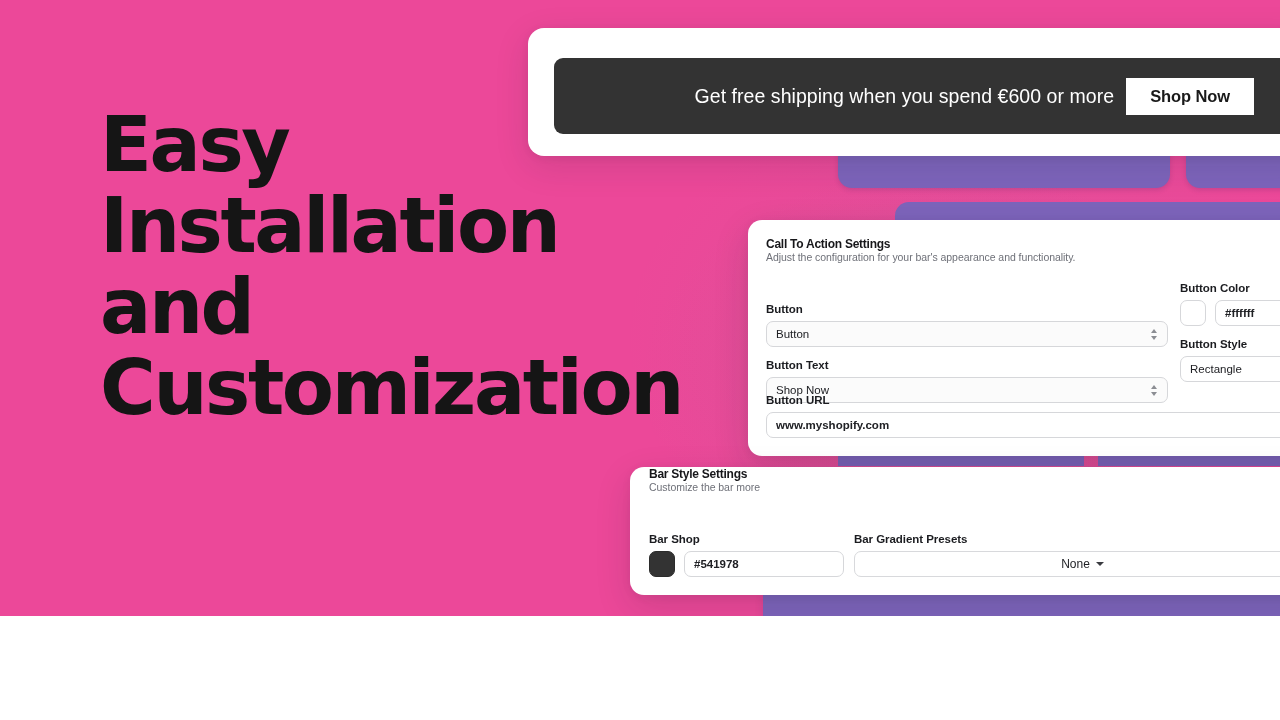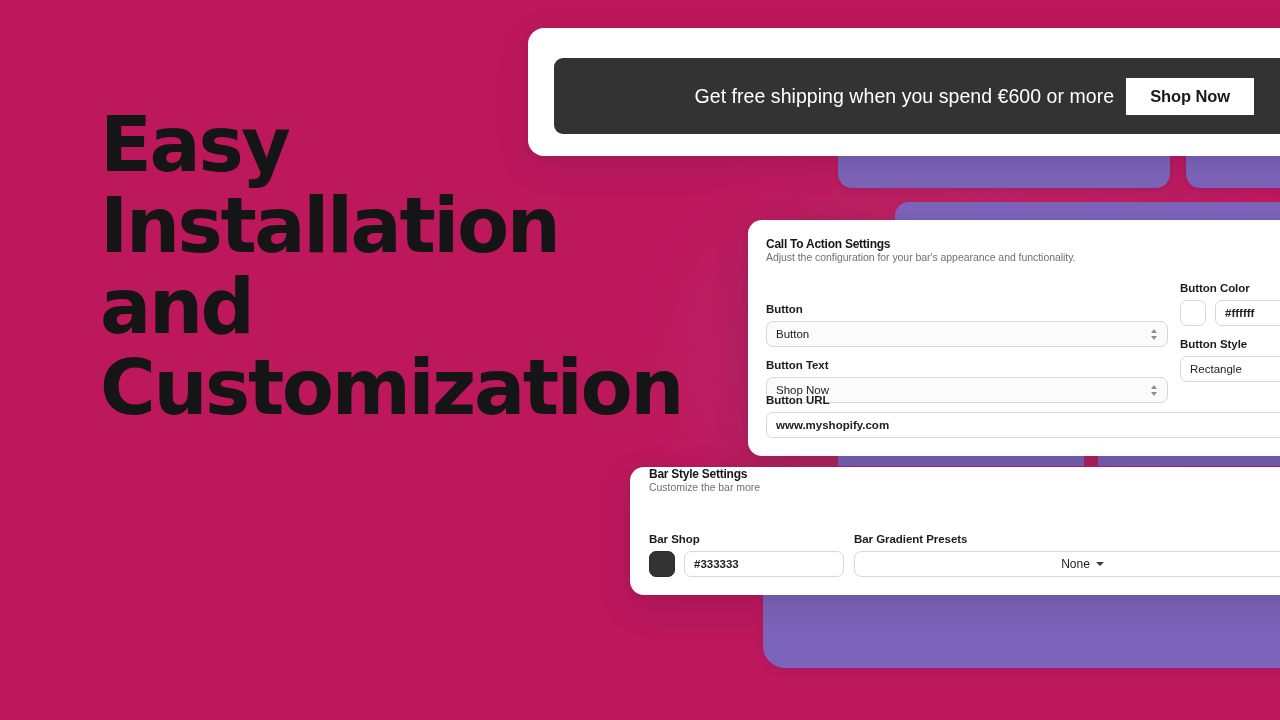--- a/index.html
+++ b/index.html
@@ -8,22 +8,22 @@
     width: 1280px;
     height: 720px;
     overflow: hidden;
     background: #ffffff;
     font-family: "Liberation Sans", "DejaVu Sans", sans-serif;
   }
 
   #stage {
     position: relative;
     width: 1280px;
-    height: 720px;
-    background: #be185d;
+    height: 616px;
+    background: #ec4899;
     overflow: hidden;
   }
 
   
   .ambient {
     position: absolute;
     left: 430px;
     top: 60px;
     width: 900px;
     height: 620px;
@@ -310,21 +310,21 @@
     <div id="bar-head">
       <div class="panel-title">Bar Style Settings</div>
       <div class="panel-sub">Customize the bar more</div>
     </div>
 
     <div style="position:absolute;left:19px;top:66px;width:195px;">
       <div class="field-label">Bar Shop</div>
       <div class="row">
         <div class="swatch dark"></div>
         <div class="control plain" style="flex:1;">
-          <span class="val" style="font-weight:700;">#333333</span>
+          <span class="val" style="font-weight:700;">#541978</span>
         </div>
       </div>
     </div>
 
     <div style="position:absolute;left:224px;top:66px;width:457px;">
       <div class="field-label">Bar Gradient Presets</div>
       <div class="dd">
         <span>None</span>
         <span class="chev-down"></span>
       </div>

